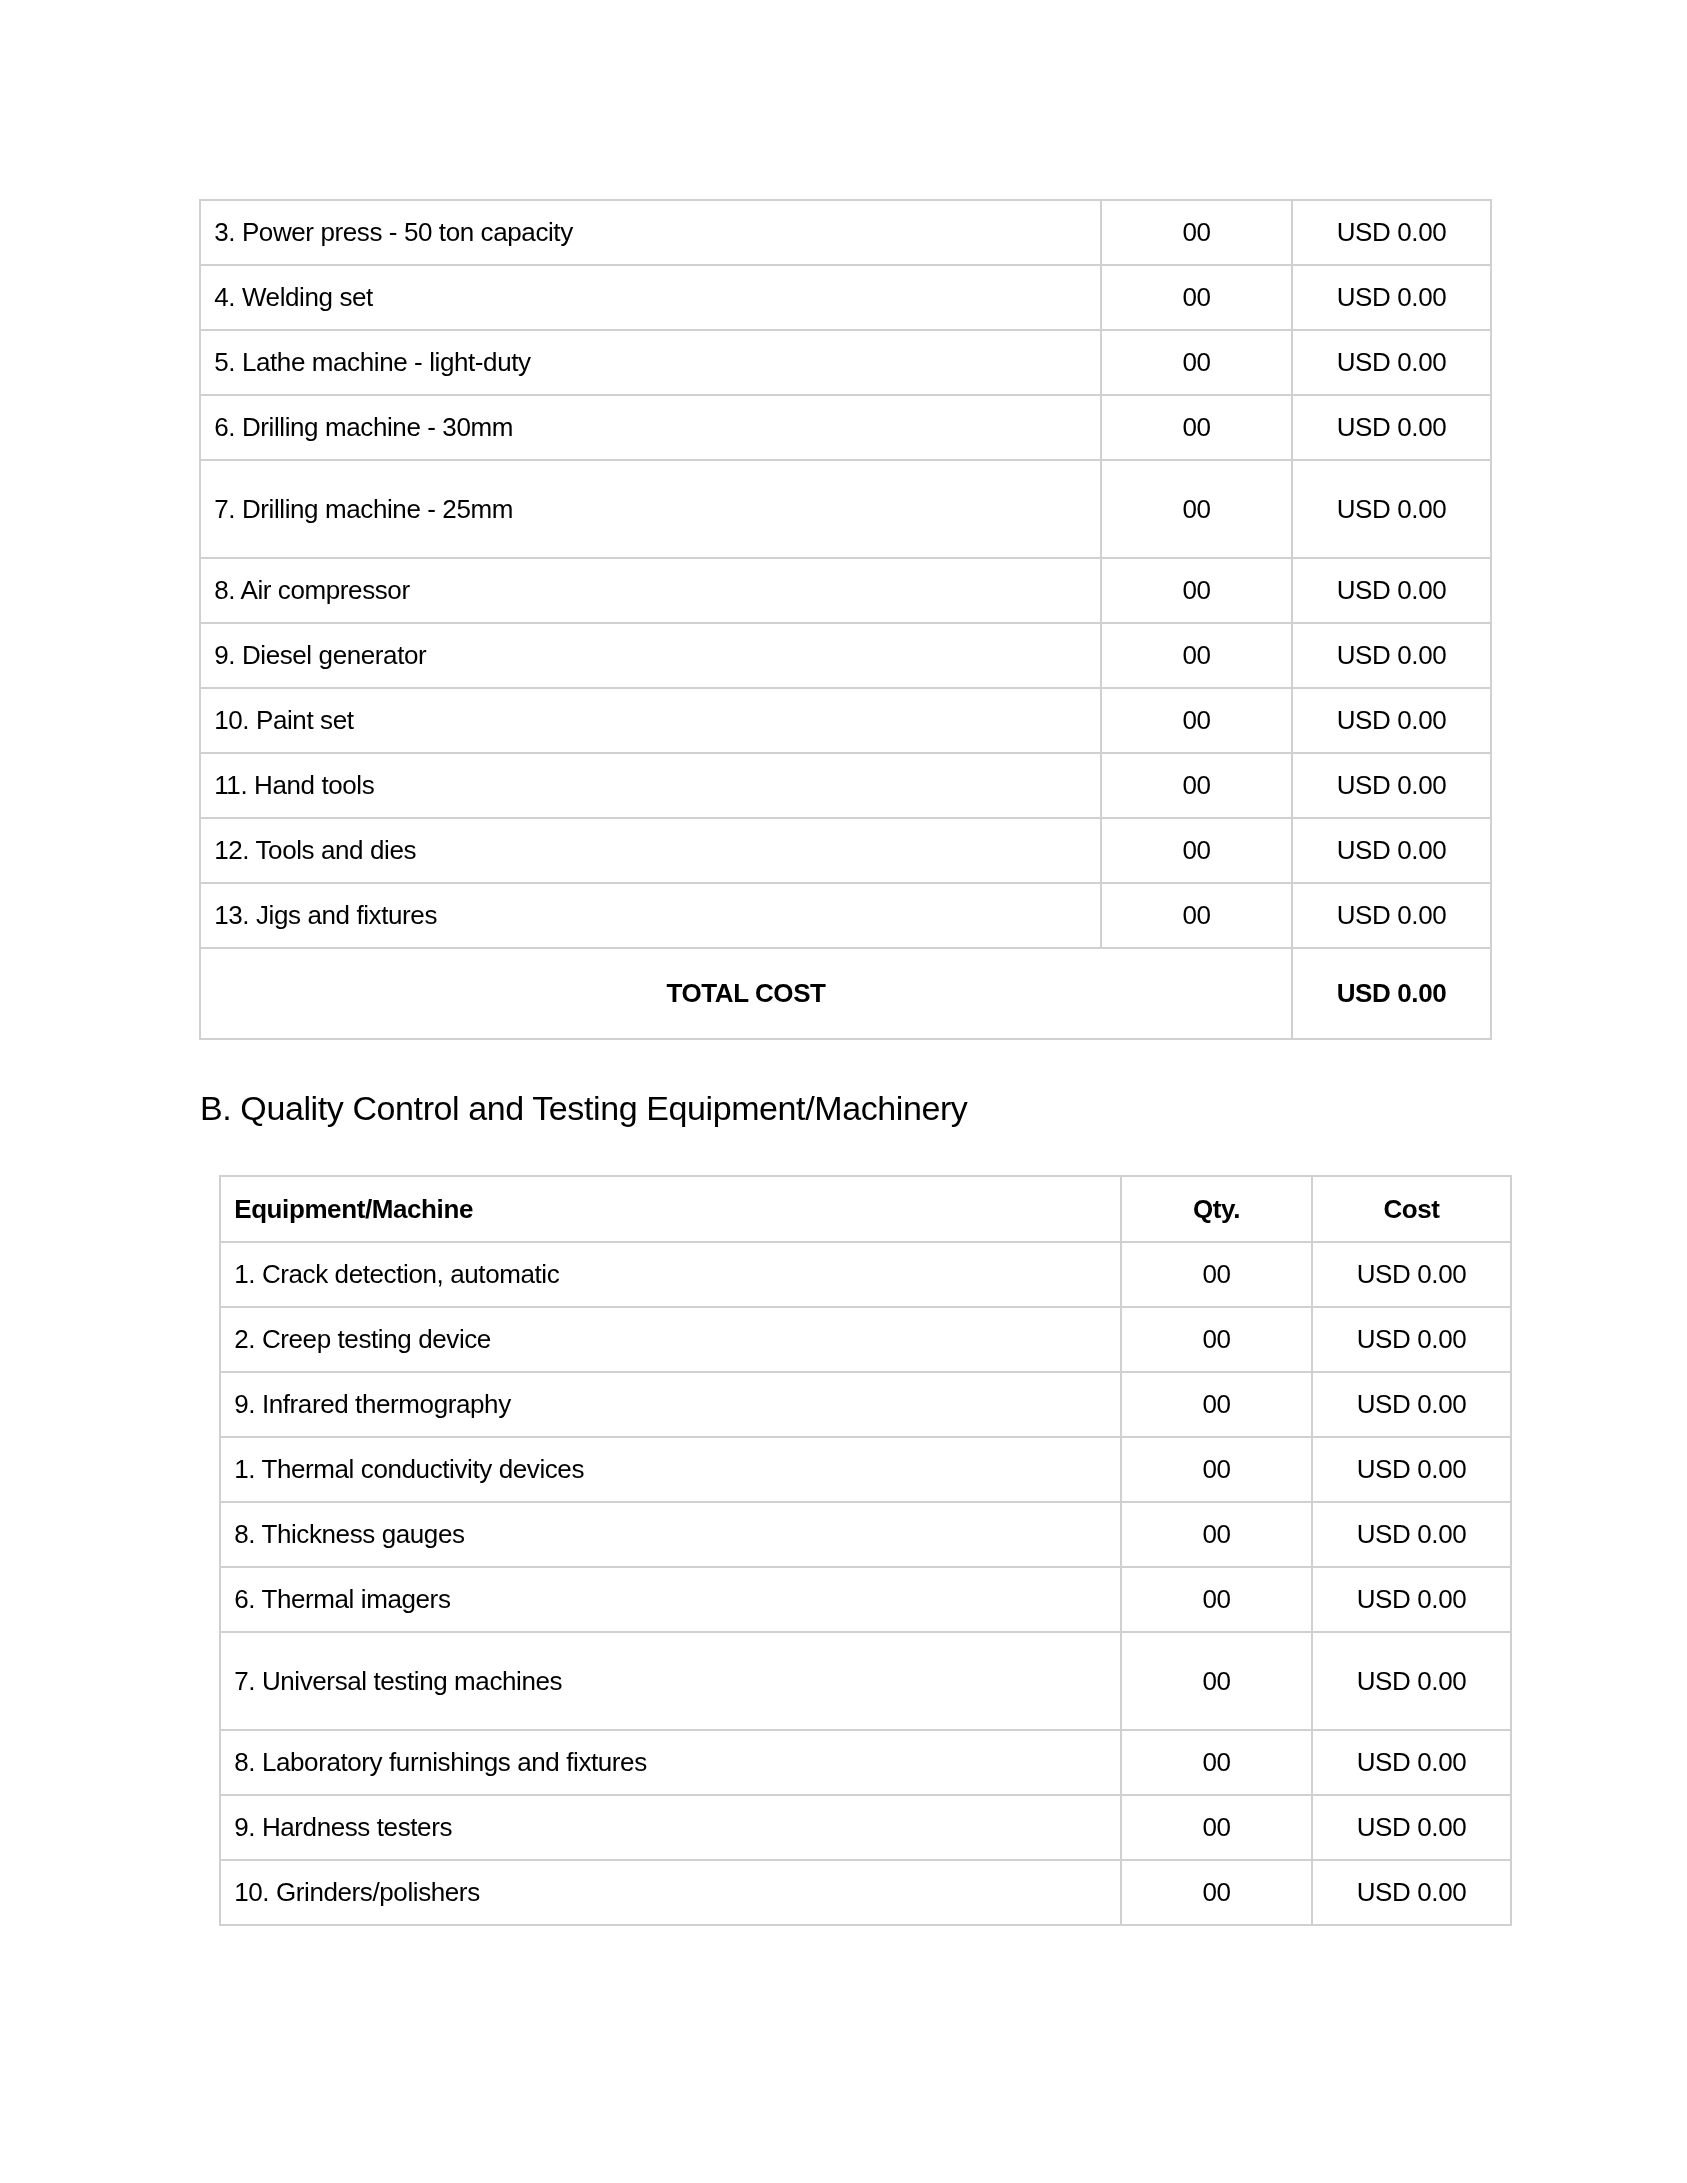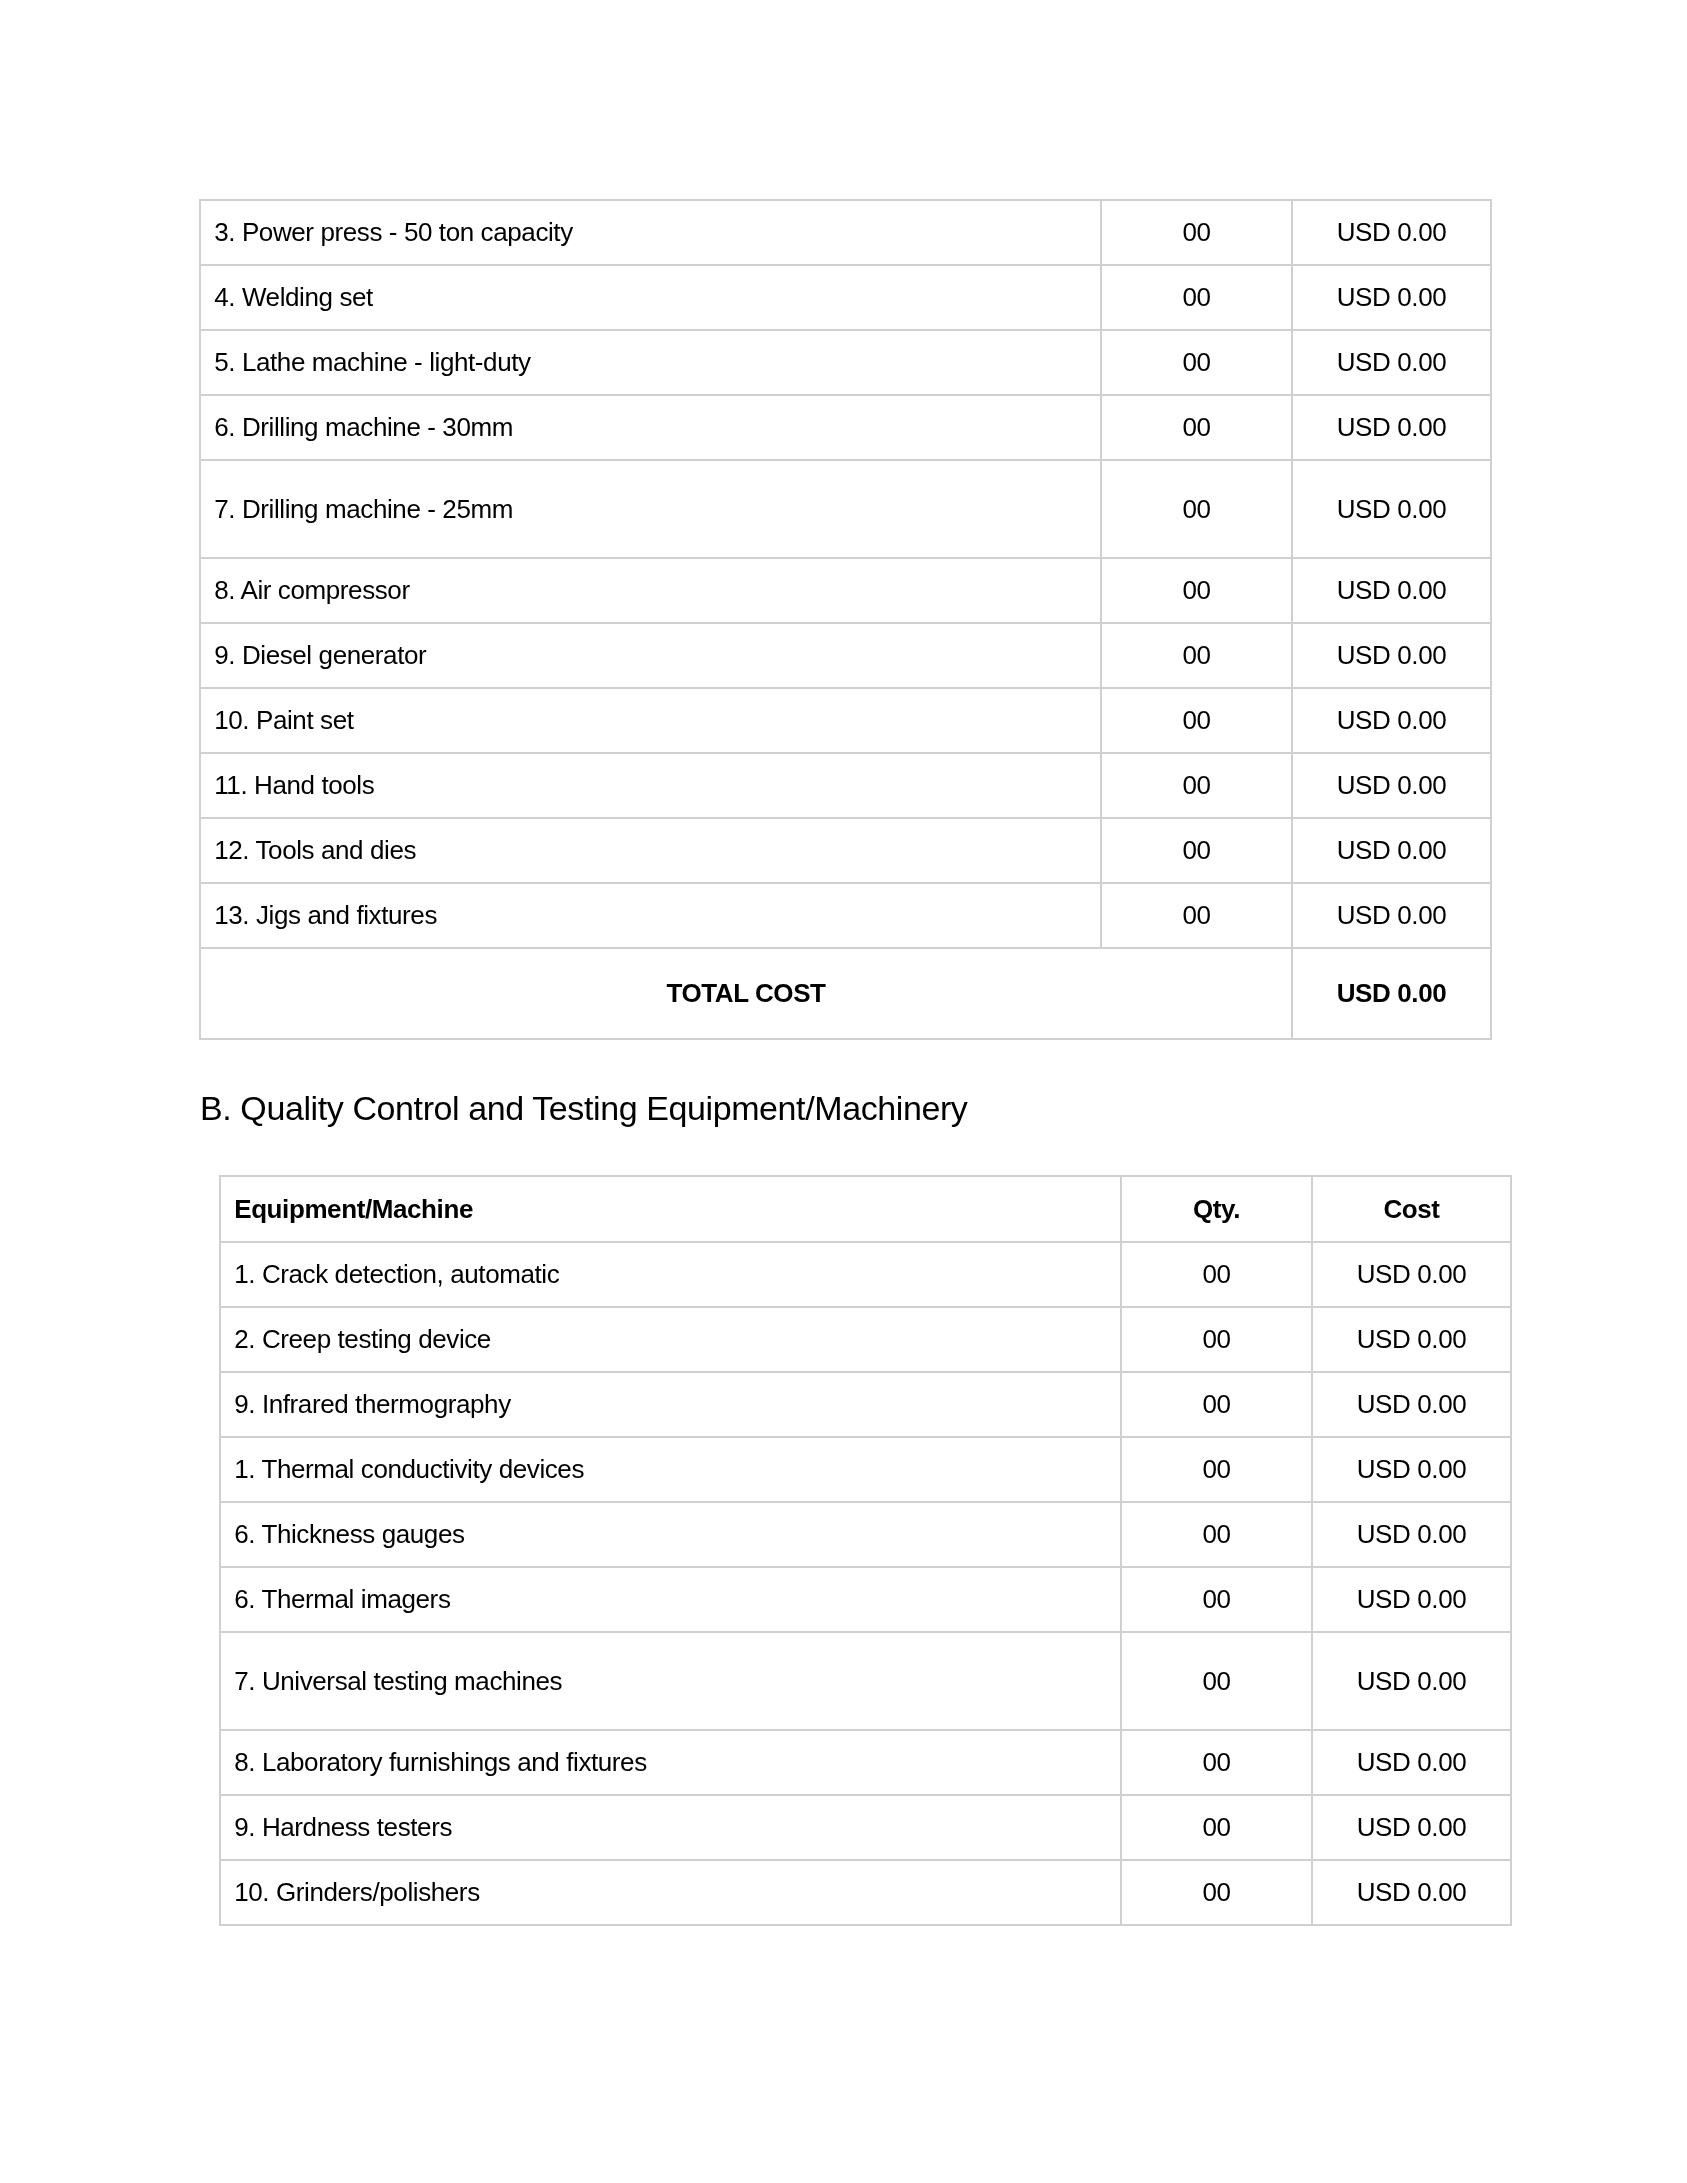--- a/index.html
+++ b/index.html
@@ -122,21 +122,21 @@
       <td>9. Infrared thermography</td>
       <td class="c-qty">00</td>
       <td class="c-cost">USD 0.00</td>
     </tr>
     <tr class="r">
       <td>1. Thermal conductivity devices</td>
       <td class="c-qty">00</td>
       <td class="c-cost">USD 0.00</td>
     </tr>
     <tr class="r">
-      <td>6. Thickness gauges</td>
+      <td>8. Thickness gauges</td>
       <td class="c-qty">00</td>
       <td class="c-cost">USD 0.00</td>
     </tr>
     <tr class="r">
       <td>6. Thermal imagers</td>
       <td class="c-qty">00</td>
       <td class="c-cost">USD 0.00</td>
     </tr>
     <tr class="r-tall">
       <td>7. Universal testing machines</td>

